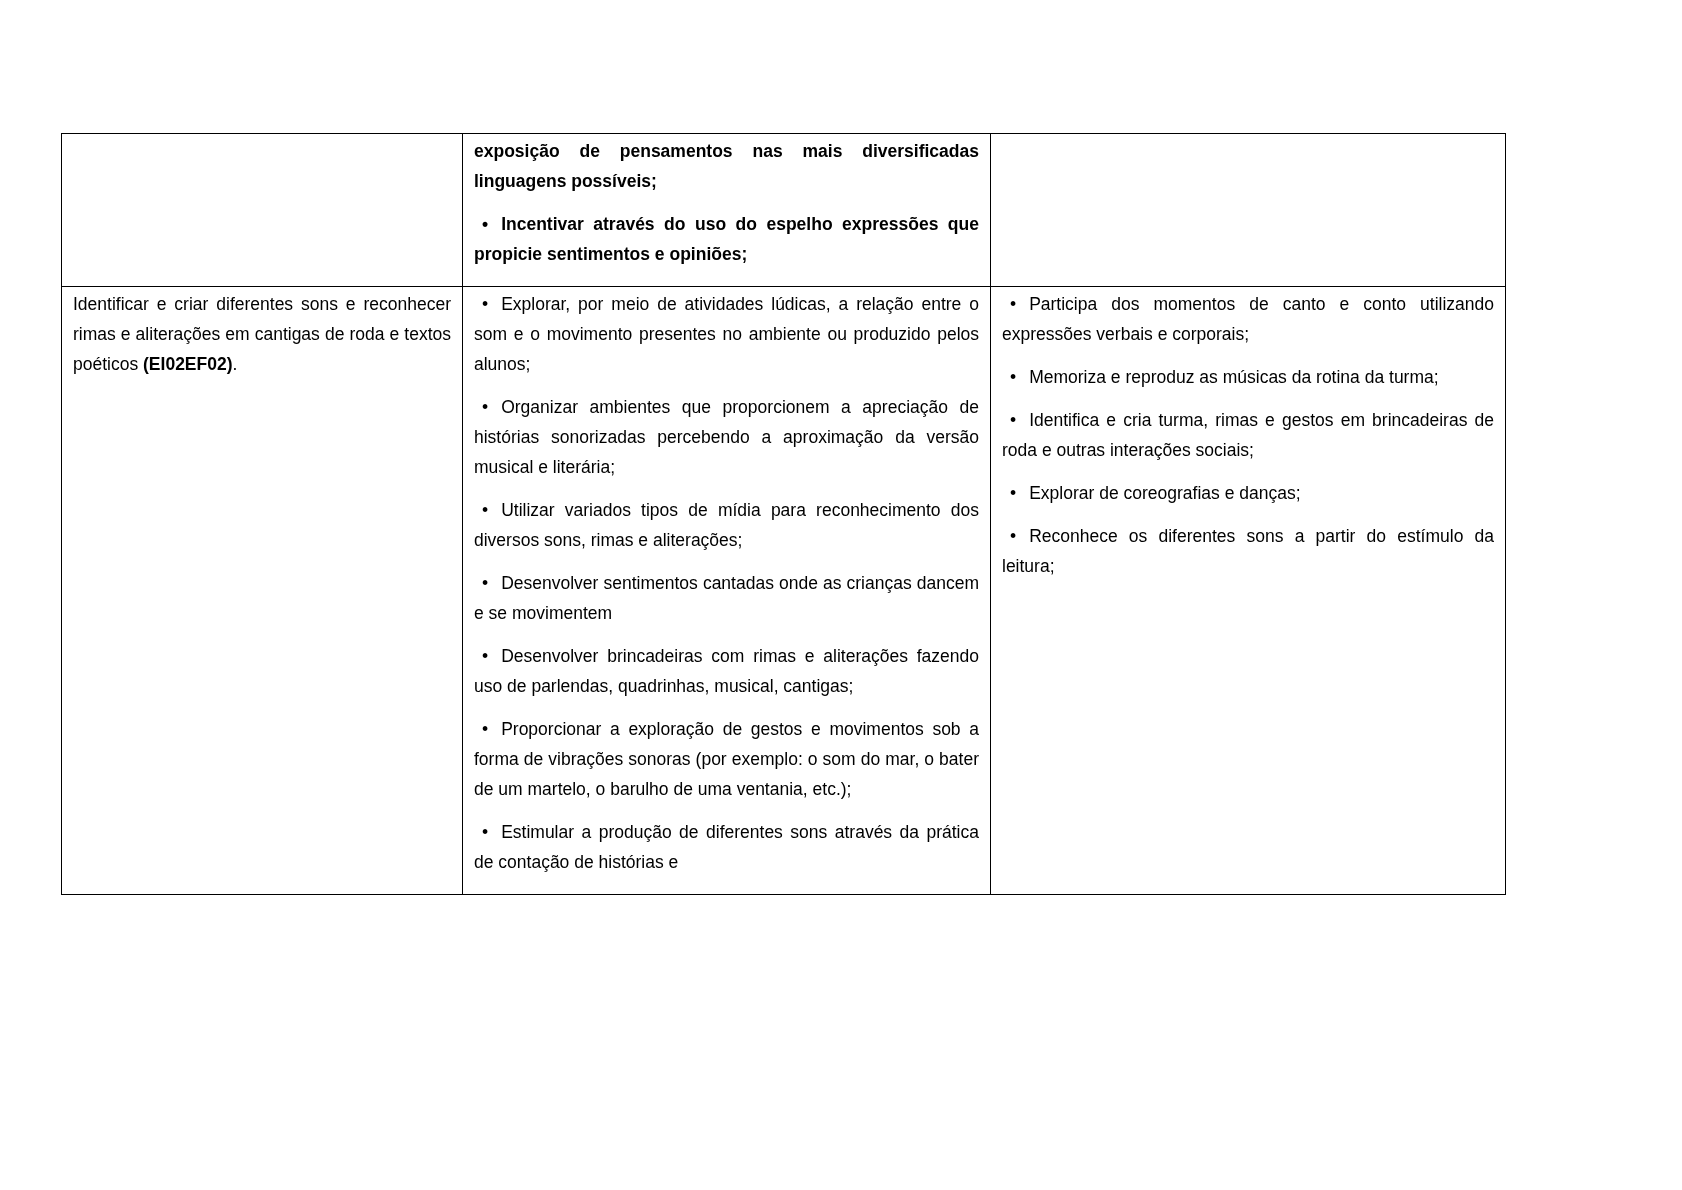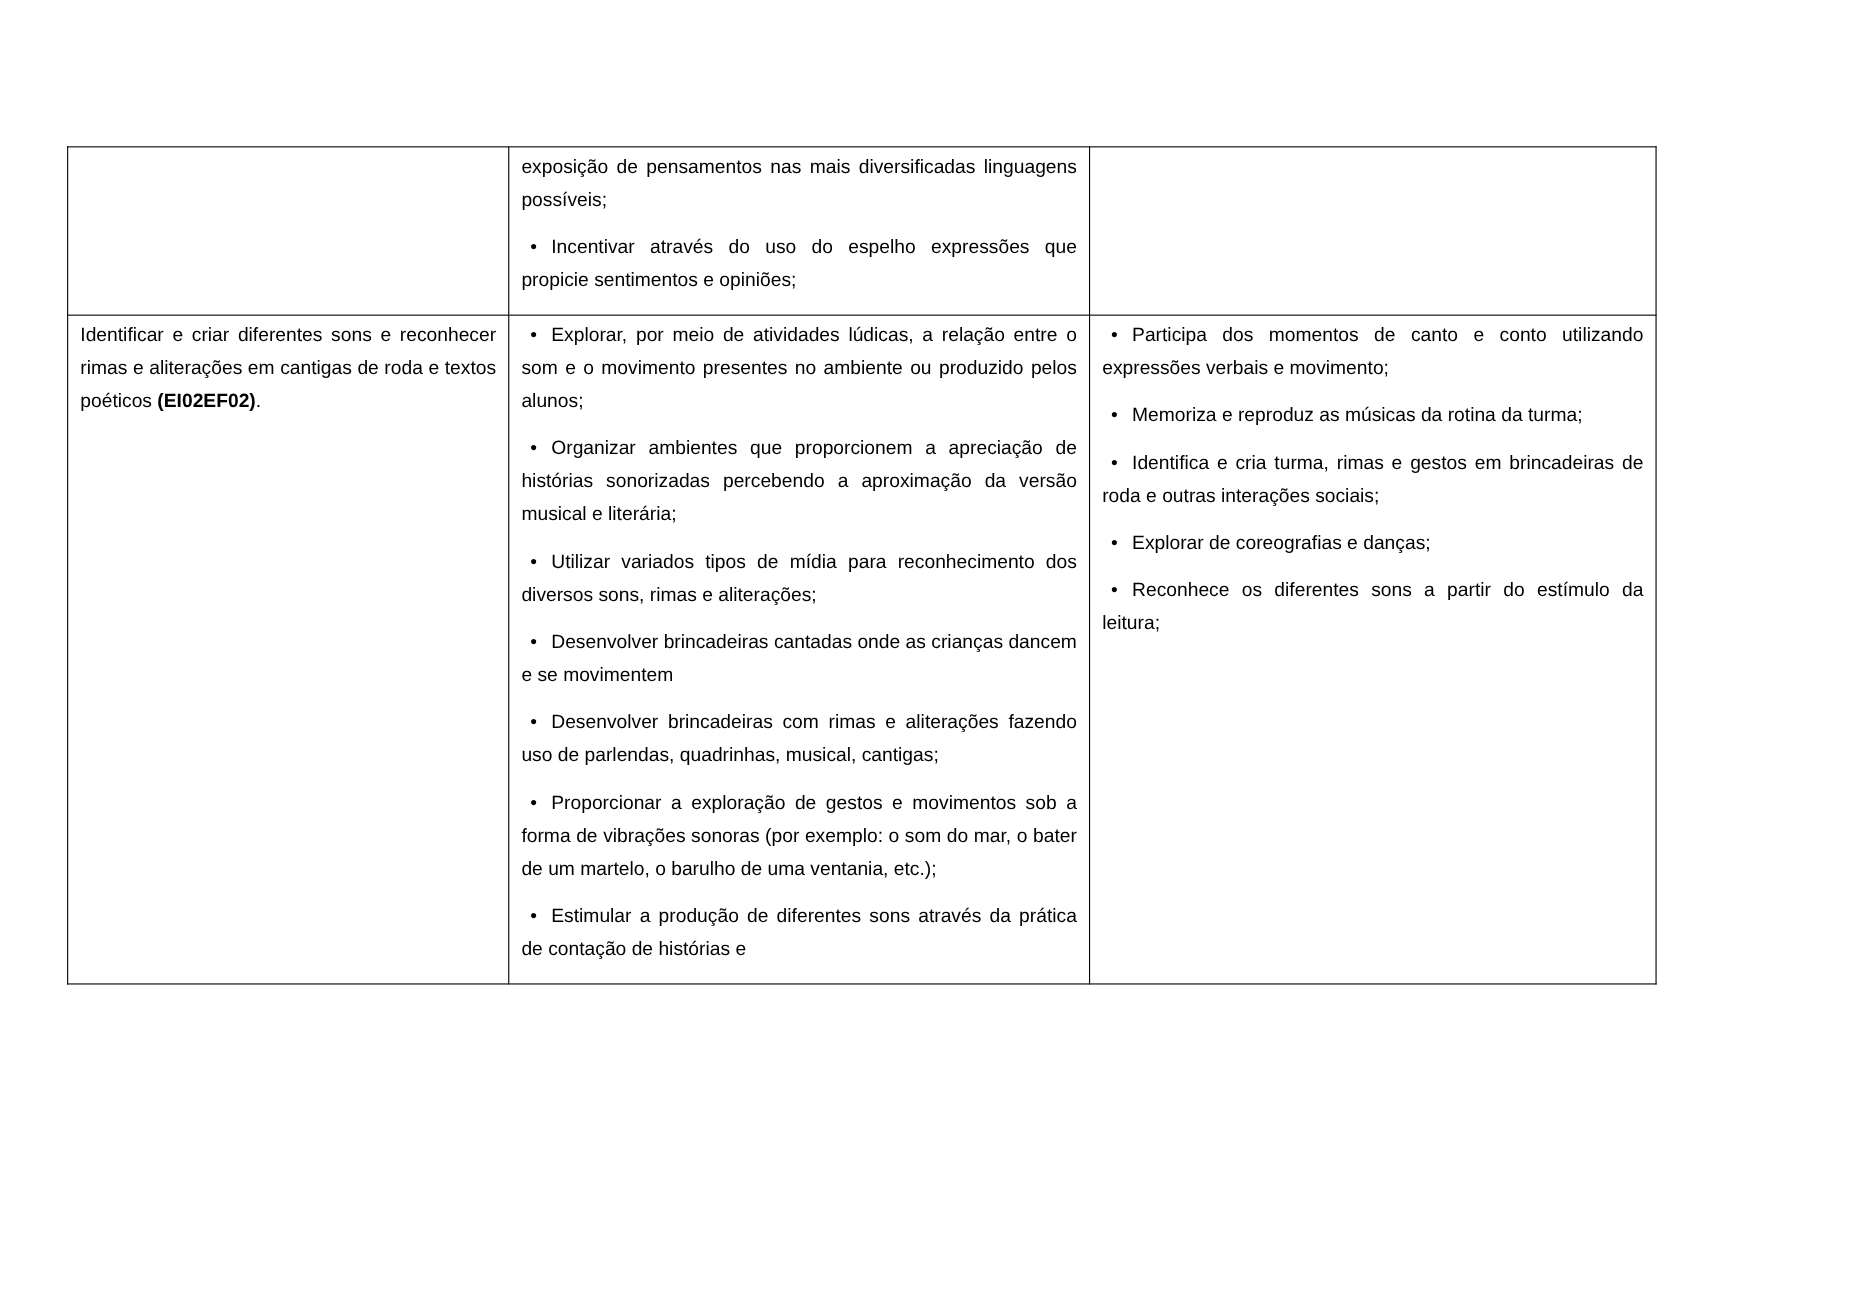--- a/index.html
+++ b/index.html
@@ -24,21 +24,21 @@
   .doc-table col.c1 { width: 401px; }
   .doc-table col.c2 { width: 528px; }
   .doc-table col.c3 { width: 515px; }
   .doc-table td {
     border: 1.5px solid #000000;
     vertical-align: top;
     padding: 2px 11px 4px 11px;
     font-size: 17.5px;
     line-height: 30px;
   }
-  .doc-table tr.r1 td { height: 140px; }
+  .doc-table tr.r1 td { height: 140px; font-weight: bold; }
   .doc-table tr.r2 td { height: 534px; }
   .doc-table p {
     text-align: justify;
     margin: 0 0 13px 0;
   }
   .doc-table p.bullet { text-indent: 8px; }
   .bm { font-size: 17.5px; }
   .gap { display: inline-block; width: 13px; }
   strong { font-weight: 700; }
 </style>
@@ -65,28 +65,28 @@
 
     <tr class="r2">
       <td>
         <p><span>Identificar e criar diferentes sons e reconhecer rimas e aliterações em cantigas de roda e textos poéticos </span><strong>(EI02EF02)</strong><span>.</span></p>
       </td>
 
       <td>
         <p class="bullet"><span class="bm">•</span><span class="gap"></span><span>Explorar, por meio de atividades lúdicas, a relação entre o som e o movimento presentes no ambiente ou produzido pelos alunos;</span></p>
         <p class="bullet"><span class="bm">•</span><span class="gap"></span><span>Organizar ambientes que proporcionem a apreciação de histórias sonorizadas percebendo a aproximação da versão musical e literária;</span></p>
         <p class="bullet"><span class="bm">•</span><span class="gap"></span><span>Utilizar variados tipos de mídia para reconhecimento dos diversos sons, rimas e aliterações;</span></p>
-        <p class="bullet"><span class="bm">•</span><span class="gap"></span><span>Desenvolver brincadeiras cantadas onde as crianças dancem e se movimentem</span></p>
+        <p class="bullet"><span class="bm">•</span><span class="gap"></span><span>Desenvolver sentimentos cantadas onde as crianças dancem e se movimentem</span></p>
         <p class="bullet"><span class="bm">•</span><span class="gap"></span><span>Desenvolver brincadeiras com rimas e aliterações fazendo uso de parlendas, quadrinhas, musical, cantigas;</span></p>
         <p class="bullet"><span class="bm">•</span><span class="gap"></span><span>Proporcionar a exploração de gestos e movimentos sob a forma de vibrações sonoras (por exemplo: o som do mar, o bater de um martelo, o barulho de uma ventania, etc.);</span></p>
         <p class="bullet"><span class="bm">•</span><span class="gap"></span><span>Estimular a produção de diferentes sons através da prática de contação de histórias e</span></p>
       </td>
 
       <td>
-        <p class="bullet"><span class="bm">•</span><span class="gap"></span><span>Participa dos momentos de canto e conto utilizando expressões verbais e movimento;</span></p>
+        <p class="bullet"><span class="bm">•</span><span class="gap"></span><span>Participa dos momentos de canto e conto utilizando expressões verbais e corporais;</span></p>
         <p class="bullet"><span class="bm">•</span><span class="gap"></span><span>Memoriza e reproduz as músicas da rotina da turma;</span></p>
         <p class="bullet"><span class="bm">•</span><span class="gap"></span><span>Identifica e cria turma, rimas e gestos em brincadeiras de roda e outras interações sociais;</span></p>
         <p class="bullet"><span class="bm">•</span><span class="gap"></span><span>Explorar de coreografias e danças;</span></p>
         <p class="bullet"><span class="bm">•</span><span class="gap"></span><span>Reconhece os diferentes sons a partir do estímulo da leitura;</span></p>
       </td>
     </tr>
   </tbody>
     </table>
 </div>
 

